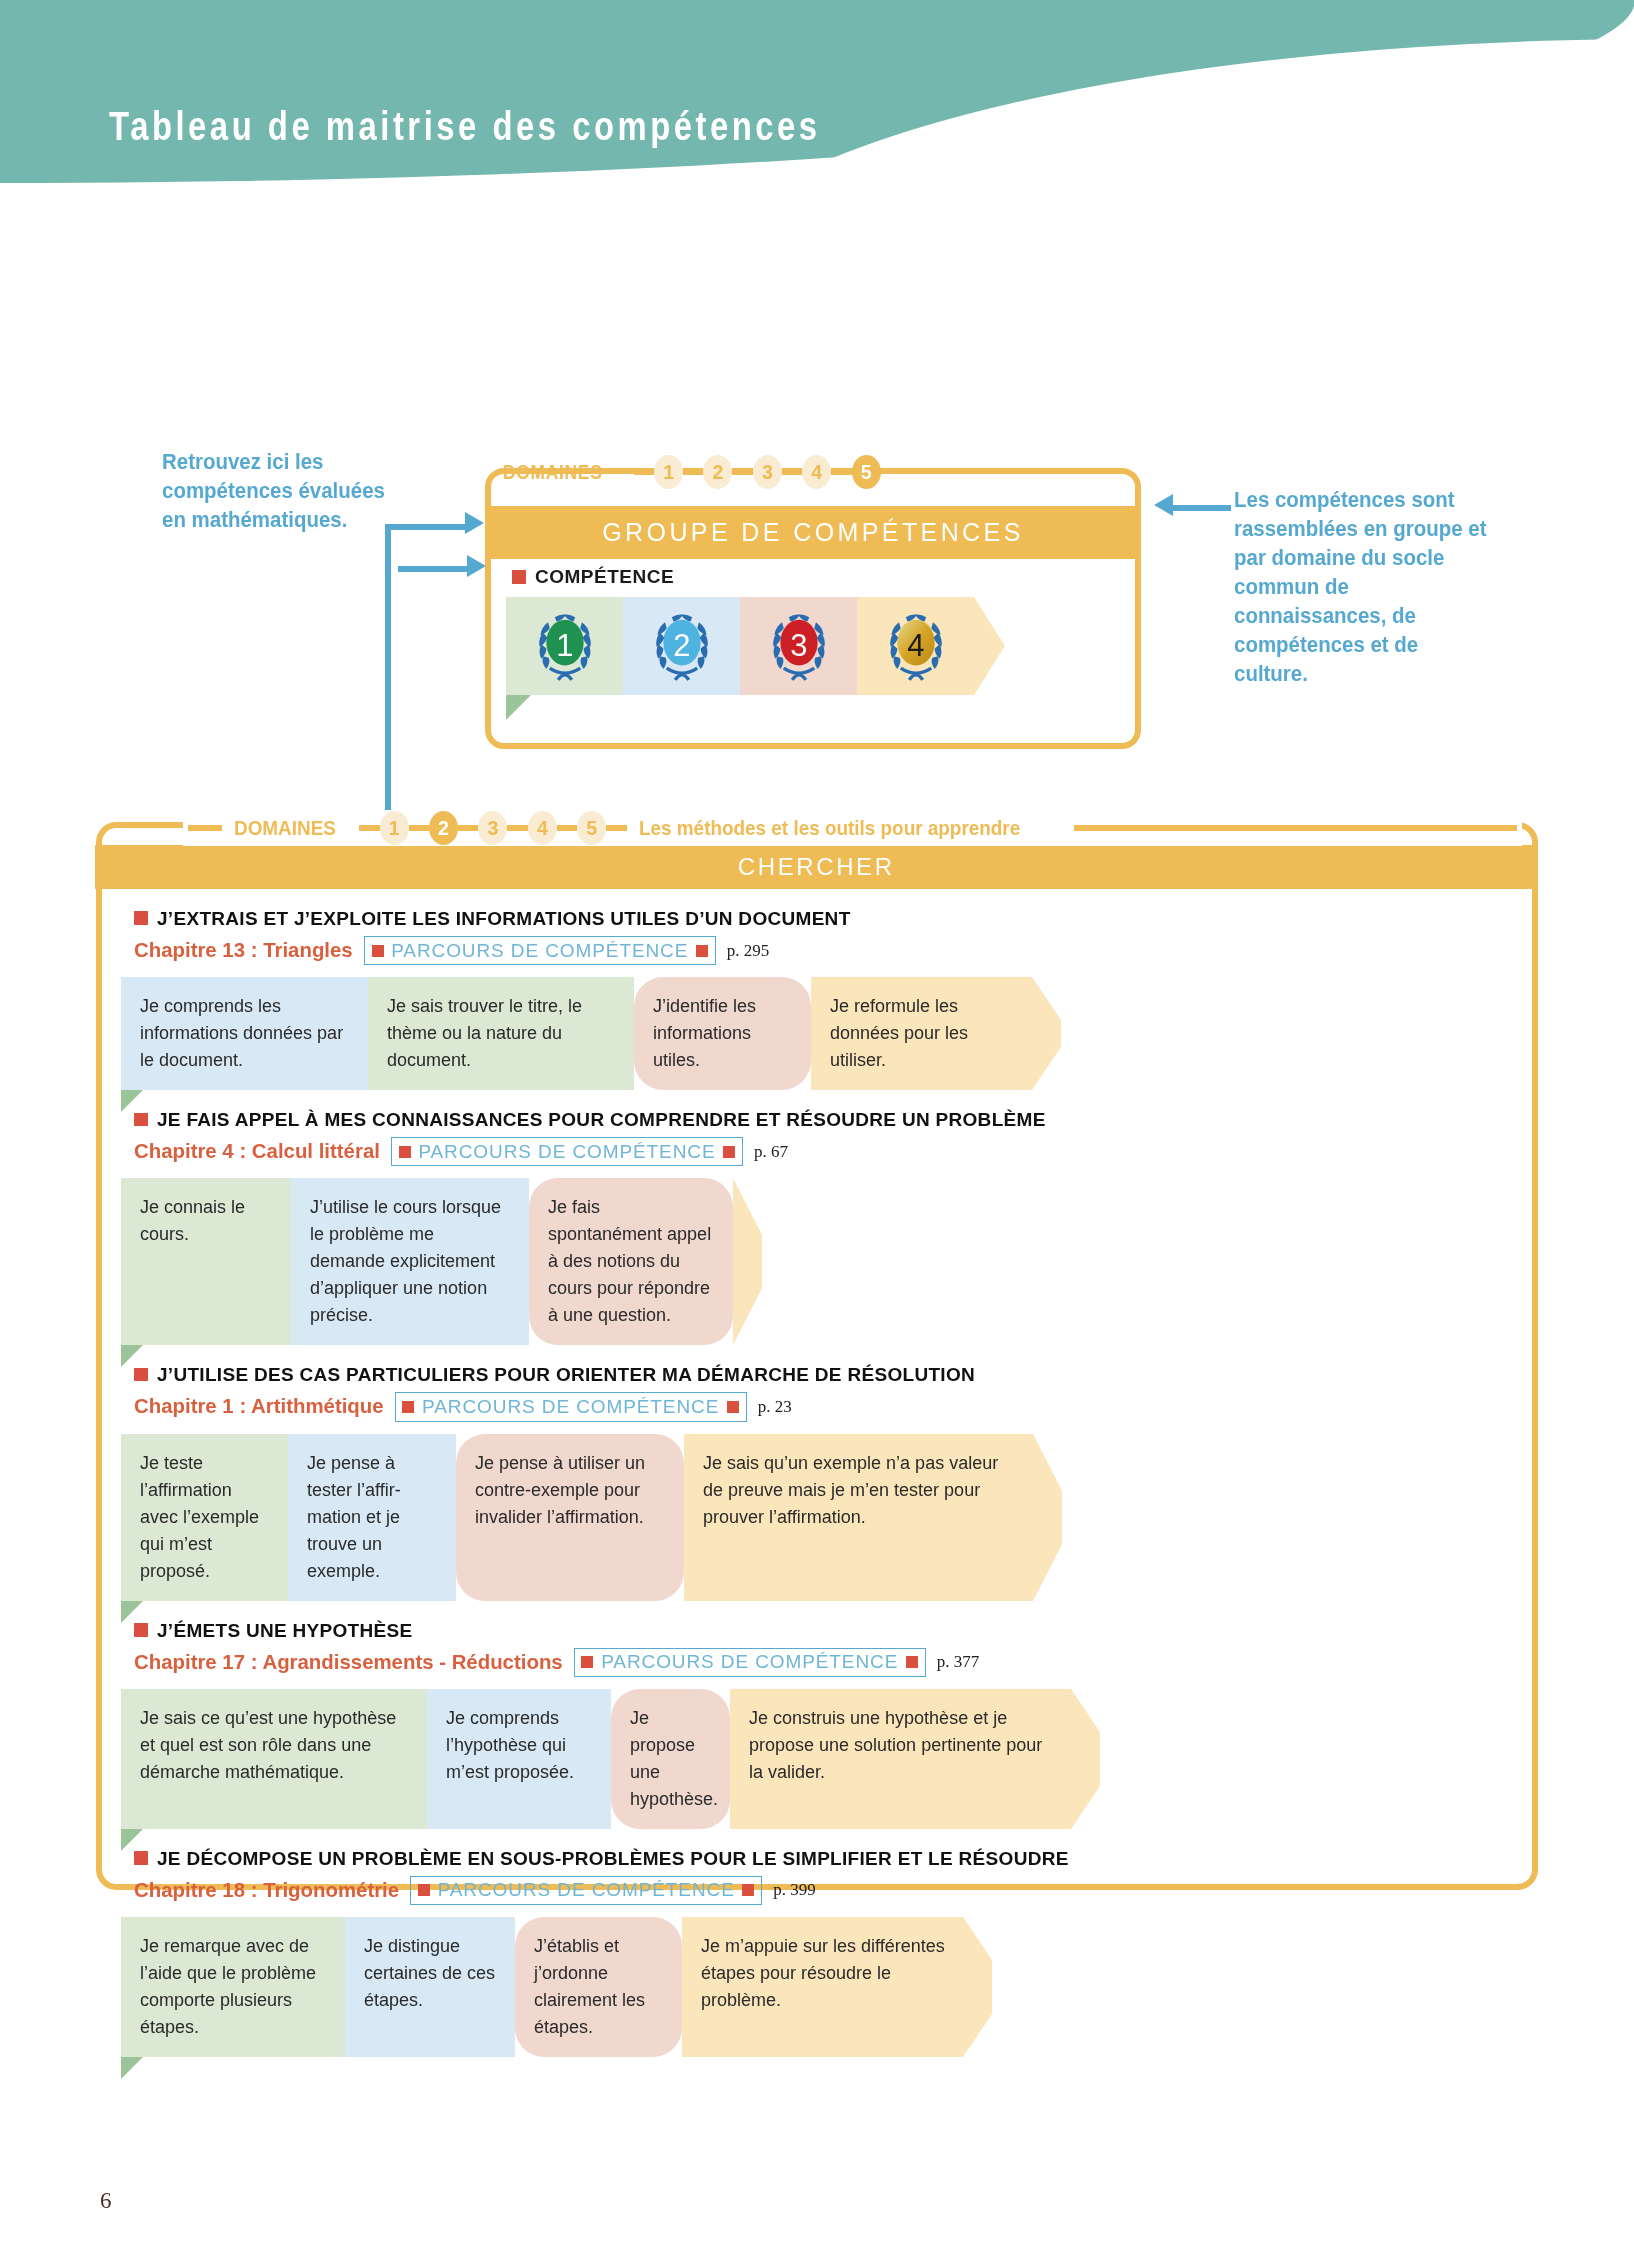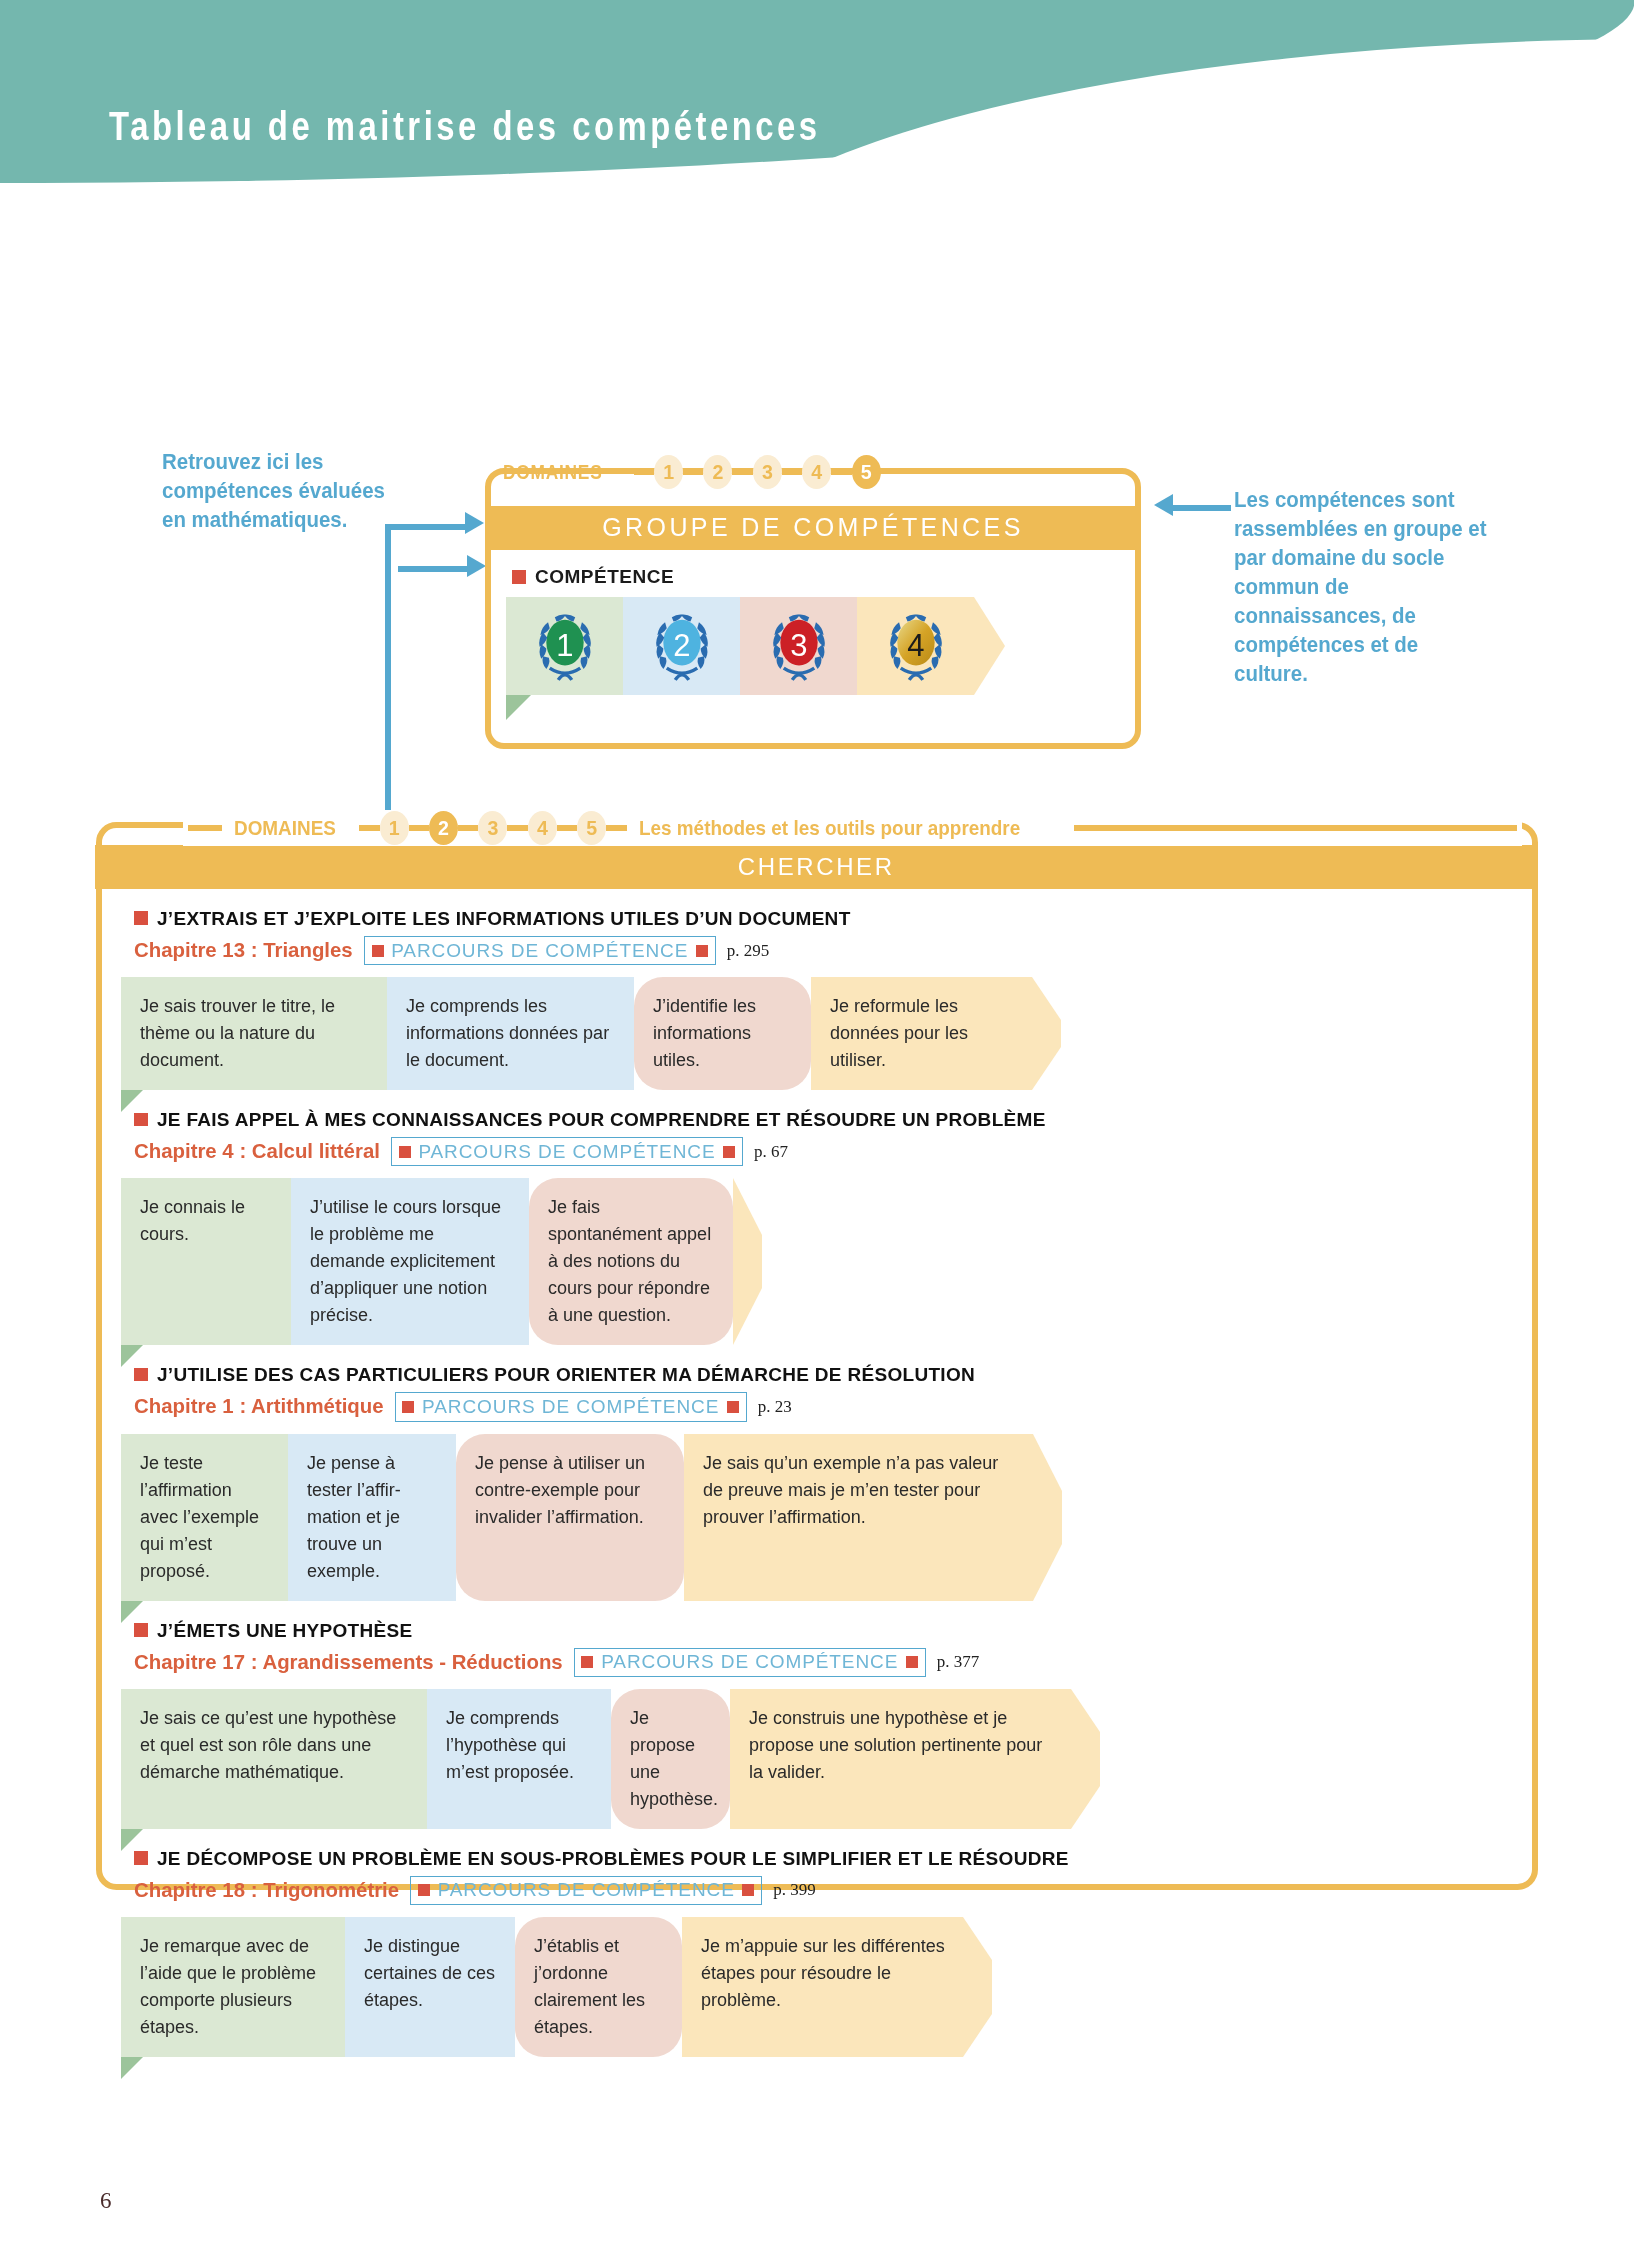--- a/index.html
+++ b/index.html
@@ -82,21 +82,21 @@
   .dom-circle{
     width:29px; height:34px; border-radius:50%;
     background:#faecd2; color:#eebb55;
     display:flex; align-items:center; justify-content:center;
     font-weight:bold; font-size:19.6px; flex:0 0 auto;
     font-family:"Liberation Sans Narrow","Liberation Sans",sans-serif;
   }
   .dom-circle.active{ background:#eebb55; color:#ffffff; }
 
   .group-bar{
-    position:absolute; left:-6px; top:31.5px; width:656px; height:44px;
+    position:absolute; left:-6px; top:31.5px; width:656px; height:53px;
     background:#eebb55; color:#ffffff;
     display:flex; align-items:center; justify-content:center;
     font-size:25px; letter-spacing:3.4px;
     font-family:"Liberation Sans Narrow","Liberation Sans",sans-serif;
   }
   .competence-line{
     position:absolute; left:21px; top:92px;
     display:flex; align-items:center; gap:9.4px;
   }
   .red-square{ width:13.6px; height:13.6px; background:#d9503f; flex:0 0 auto; }
@@ -410,22 +410,22 @@
           <span class="chapitre">Chapitre 13 : Triangles</span>
           <span class="parcours">
             <span class="sq"></span>
             <span>PARCOURS DE COMPÉTENCE</span>
             <span class="sq"></span>
           </span>
           <span class="page-ref">p. 295</span>
         </div>
       </div>
       <div class="levels">
+        <div class="level l2" style="width:247px;">Je comprends les informations données par le document.</div>
         <div class="level l1" style="width:266px;">Je sais trouver le titre, le thème ou la nature du document.</div>
-        <div class="level l2" style="width:247px;">Je comprends les informations données par le document.</div>
         <div class="level l3" style="width:177px;">J’identifie les informations utiles.</div>
         <div class="level l4" style="width:221px;">Je reformule les données pour les utiliser.</div>
         <div class="tip" style="border-top-width:43px;border-bottom-width:43px;"></div>
         <div class="fold"></div>
       </div>
     </div>
 
     <div class="comp-block">
       <div class="comp-head">
         <div class="comp-title">

